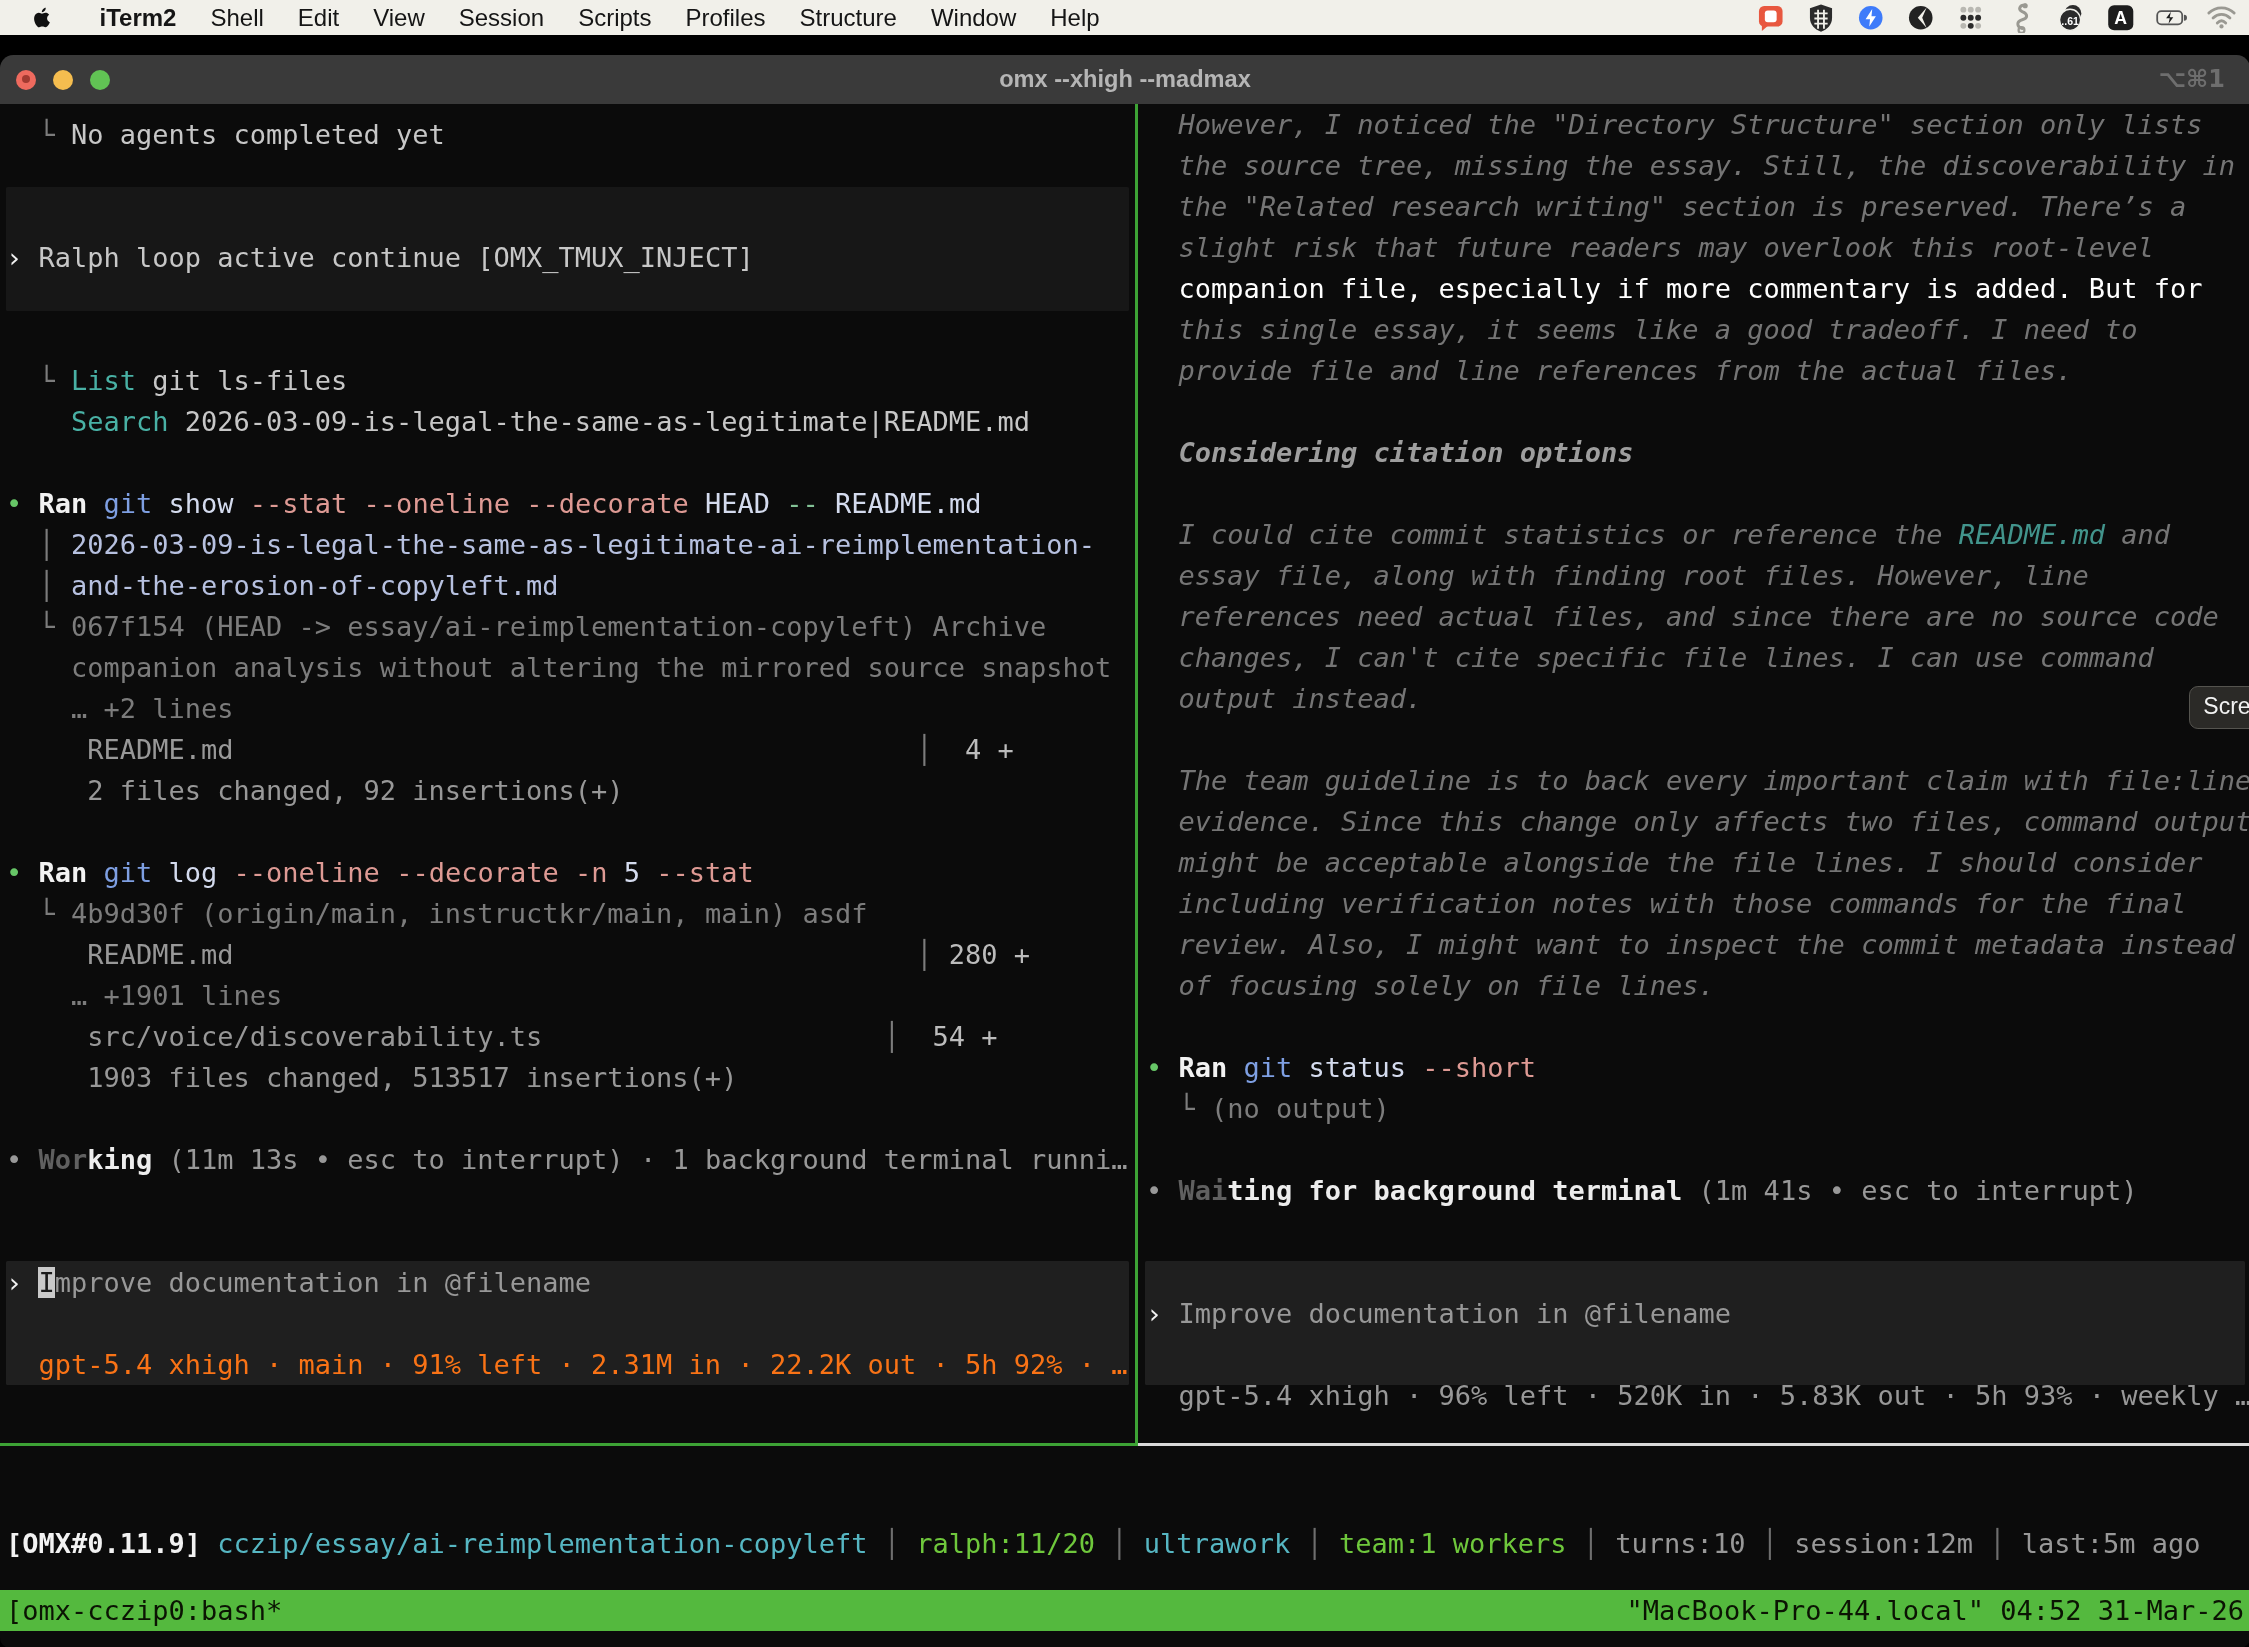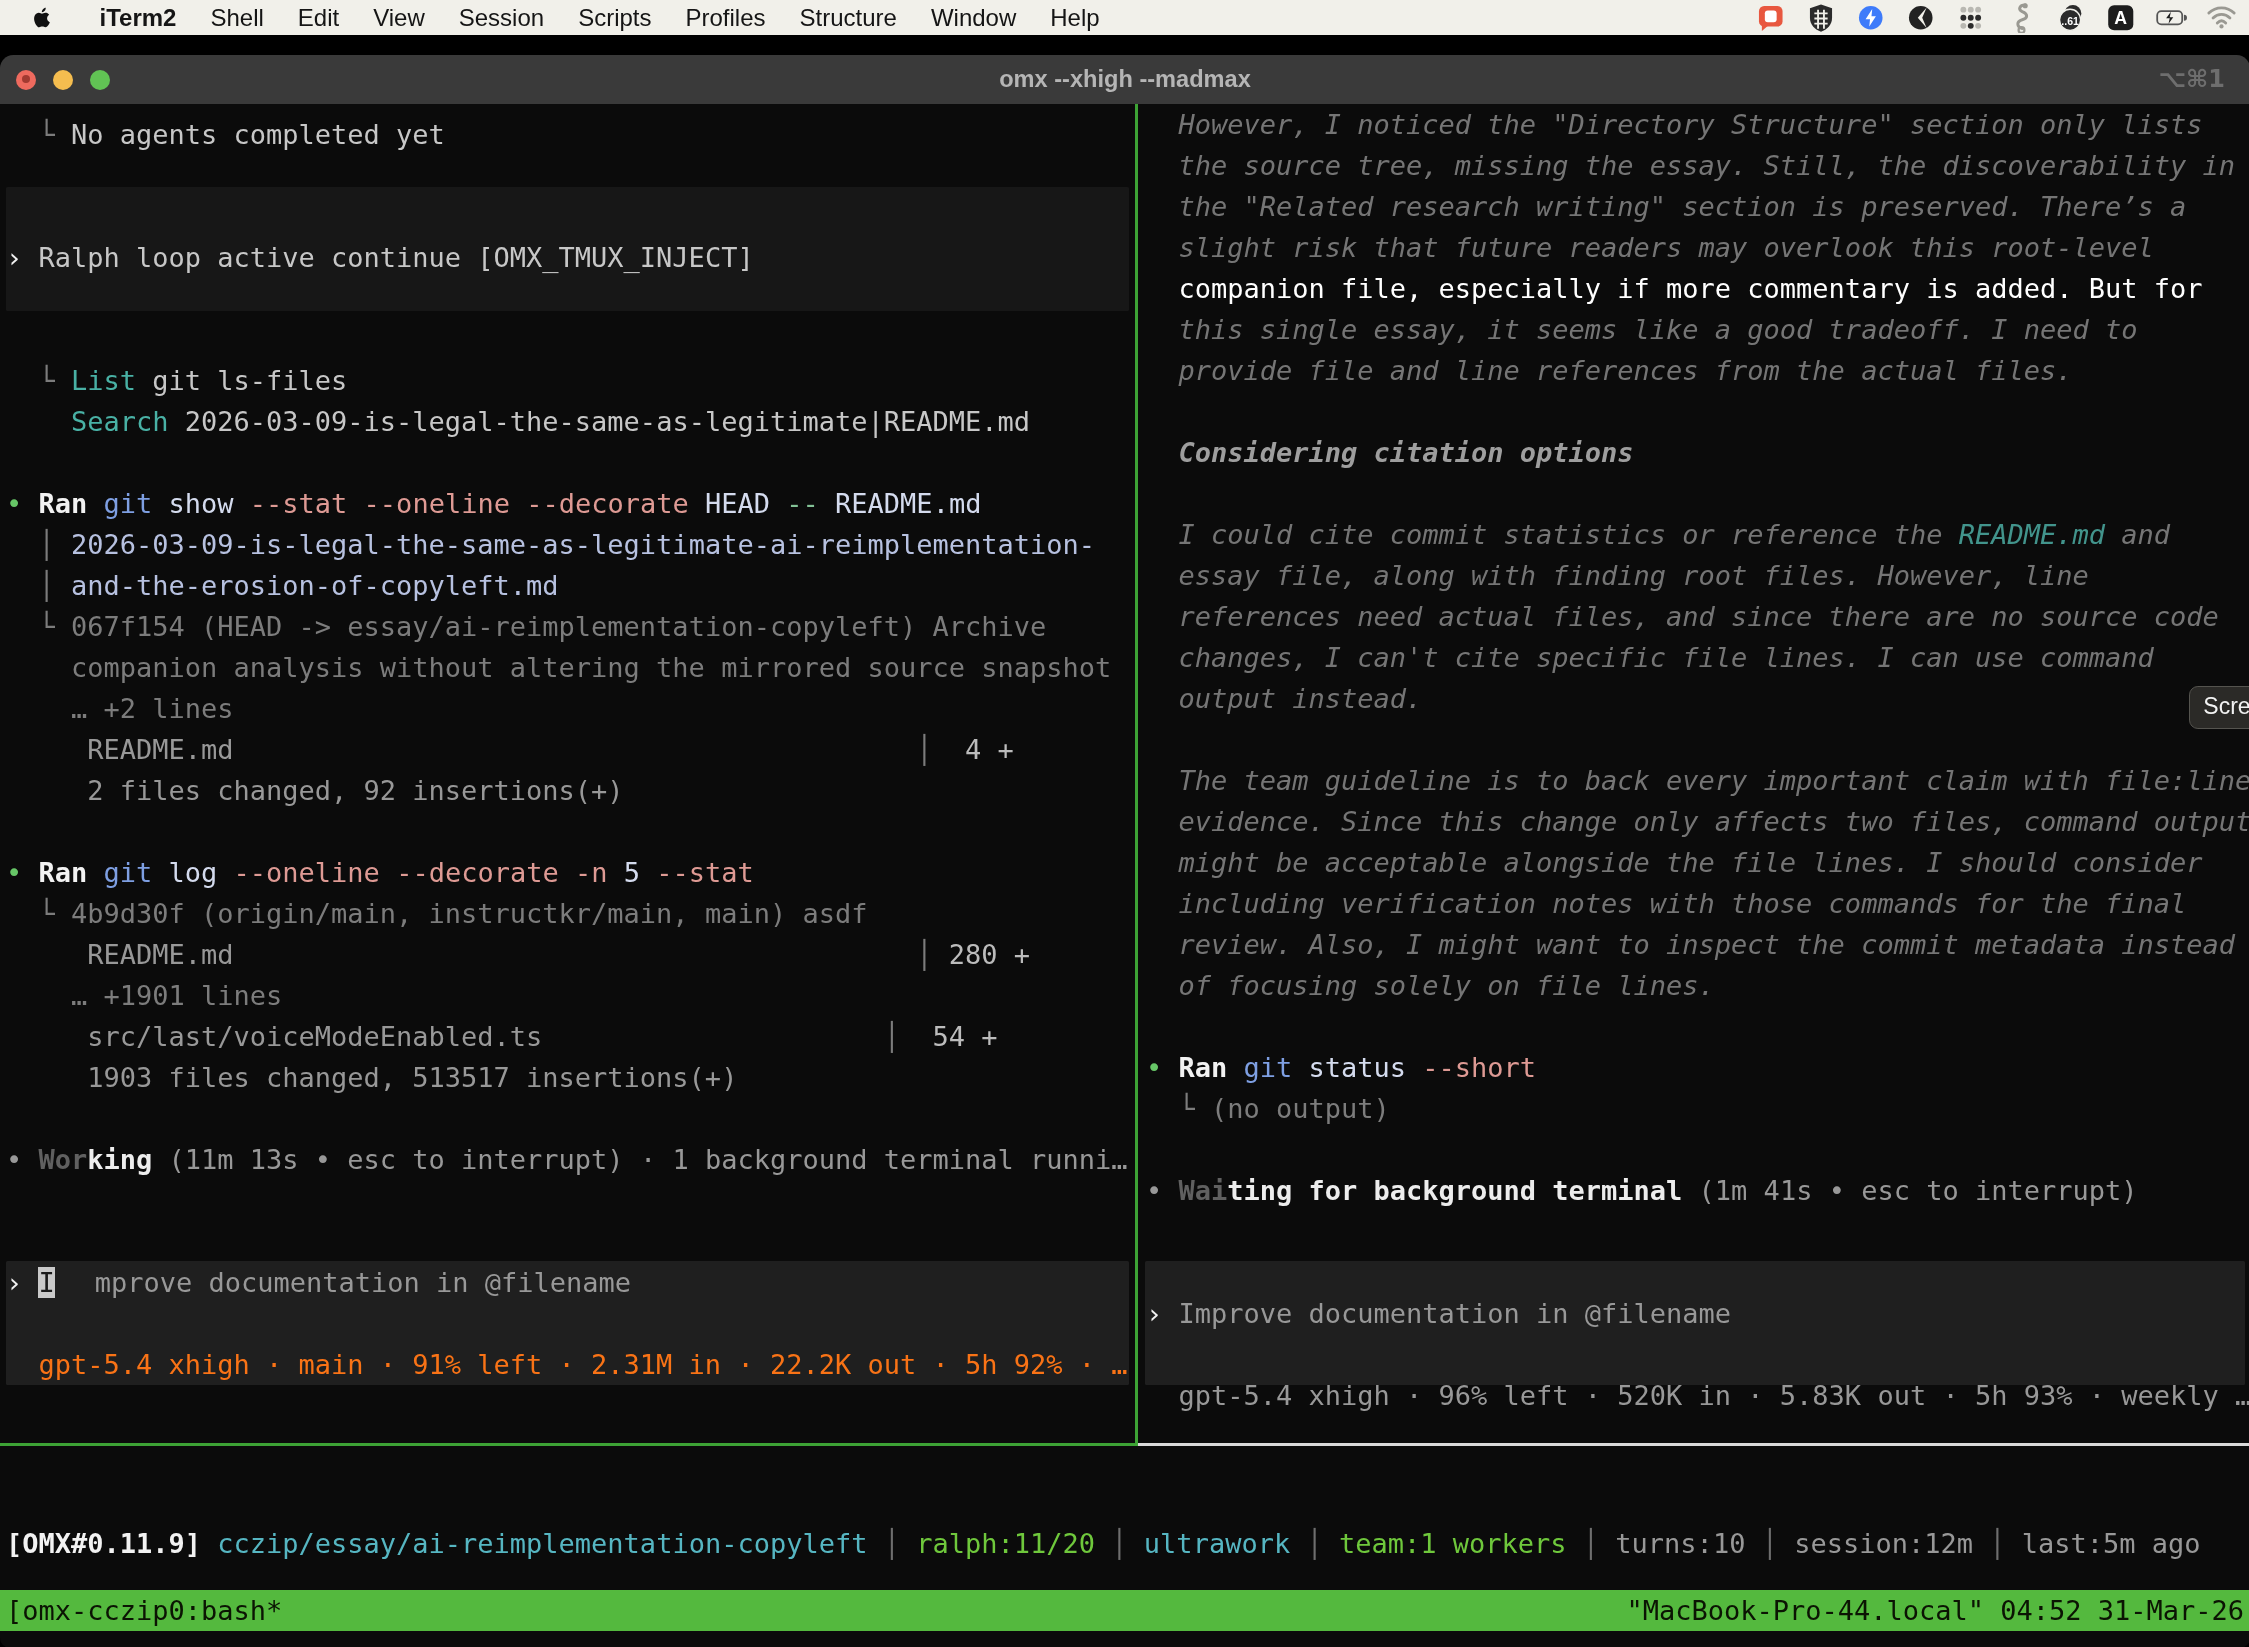--- a/index.html
+++ b/index.html
@@ -196,27 +196,27 @@
         <div class="tl"><span style="color: rgb(124, 124, 124);">  └ </span><span style="color: rgb(124, 124, 124);">067f154 (HEAD -&gt; essay/ai-reimplementation-copyleft) Archive</span></div>
         <div class="tl"><span style="color: rgb(124, 124, 124);">    companion analysis without altering the mirrored source snapshot</span></div>
         <div class="tl"><span style="color: rgb(124, 124, 124);">    … +2 lines</span></div>
         <div class="tl"><span style="color: rgb(152, 152, 152);">     README.md</span><span>                                          </span><span style="color: rgb(124, 124, 124);">│</span><span style="color: rgb(188, 188, 188);">  4 +</span></div>
         <div class="tl"><span style="color: rgb(152, 152, 152);">     2 files changed, 92 insertions(+)</span></div>
         <div class="tl"></div>
         <div class="tl"><span style="color: rgb(103, 198, 103);">• </span><span style="color: rgb(242, 242, 242); font-weight: bold;">Ran</span><span> </span><span style="color: rgb(126, 159, 226);">git</span><span> </span><span style="color: rgb(212, 219, 238);">log</span><span> </span><span style="color: rgb(222, 154, 148);">--oneline</span><span> </span><span style="color: rgb(222, 154, 148);">--decorate</span><span> </span><span style="color: rgb(222, 154, 148);">-n</span><span> </span><span style="color: rgb(212, 219, 238);">5</span><span> </span><span style="color: rgb(222, 154, 148);">--stat</span></div>
         <div class="tl"><span style="color: rgb(124, 124, 124);">  └ </span><span style="color: rgb(124, 124, 124);">4b9d30f (origin/main, instructkr/main, main) asdf</span></div>
         <div class="tl"><span style="color: rgb(152, 152, 152);">     README.md</span><span>                                          </span><span style="color: rgb(124, 124, 124);">│</span><span style="color: rgb(188, 188, 188);"> 280 +</span></div>
         <div class="tl"><span style="color: rgb(124, 124, 124);">    … +1901 lines</span></div>
-        <div class="tl"><span style="color: rgb(152, 152, 152);">     src/last/voiceModeEnabled.ts</span><span>                     </span><span style="color: rgb(124, 124, 124);">│</span><span style="color: rgb(188, 188, 188);">  54 +</span></div>
+        <div class="tl"><span style="color: rgb(152, 152, 152);">     src/voice/discoverability.ts</span><span>                     </span><span style="color: rgb(124, 124, 124);">│</span><span style="color: rgb(188, 188, 188);">  54 +</span></div>
         <div class="tl"><span style="color: rgb(152, 152, 152);">     1903 files changed, 513517 insertions(+)</span></div>
         <div class="tl"></div>
         <div class="tl"><span style="color: rgb(152, 152, 152);">• </span><span style="color: rgb(96, 96, 96); font-weight: bold;">Wor</span><span style="color: rgb(237, 237, 237); font-weight: bold;">king</span><span style="color: rgb(152, 152, 152);"> (11m 13s • esc to interrupt) · 1 background terminal runni…</span></div>
         <div class="tl"></div>
         <div class="tl"></div>
-        <div class="tl"><span style="color: rgb(242, 242, 242);">› </span><span class="cursor">I</span><span style="color: rgb(152, 152, 152); padding-left: 40px;">mprove documentation in @filename</span></div>
+        <div class="tl"><span style="color: rgb(242, 242, 242);">› </span><span class="cursor">I</span><span style="color: rgb(152, 152, 152);">mprove documentation in @filename</span></div>
         <div class="tl"></div>
         <div class="tl"><span style="color: #f97316;">  gpt-5.4 xhigh · main · 91% left · 2.31M in · 22.2K out · 5h 92% · …</span></div>
       </div>
     <div class="pane pane-right" id="pane-right">
         <div class="tl"><span style="color: rgb(117, 117, 117); font-style: italic;">  However, I noticed the "Directory Structure" section only lists</span></div>
         <div class="tl"><span style="color: rgb(117, 117, 117); font-style: italic;">  the source tree, missing the essay. Still, the discoverability in</span></div>
         <div class="tl"><span style="color: rgb(117, 117, 117); font-style: italic;">  the "Related research writing" section is preserved. There’s a</span></div>
         <div class="tl"><span style="color: rgb(117, 117, 117); font-style: italic;">  slight risk that future readers may overlook this root-level</span></div>
         <div class="tl"><span style="color: #ffffff; ">  companion file, especially if more commentary is added. But for</span></div>
         <div class="tl"><span style="color: rgb(117, 117, 117); font-style: italic;">  this single essay, it seems like a good tradeoff. I need to</span></div>

